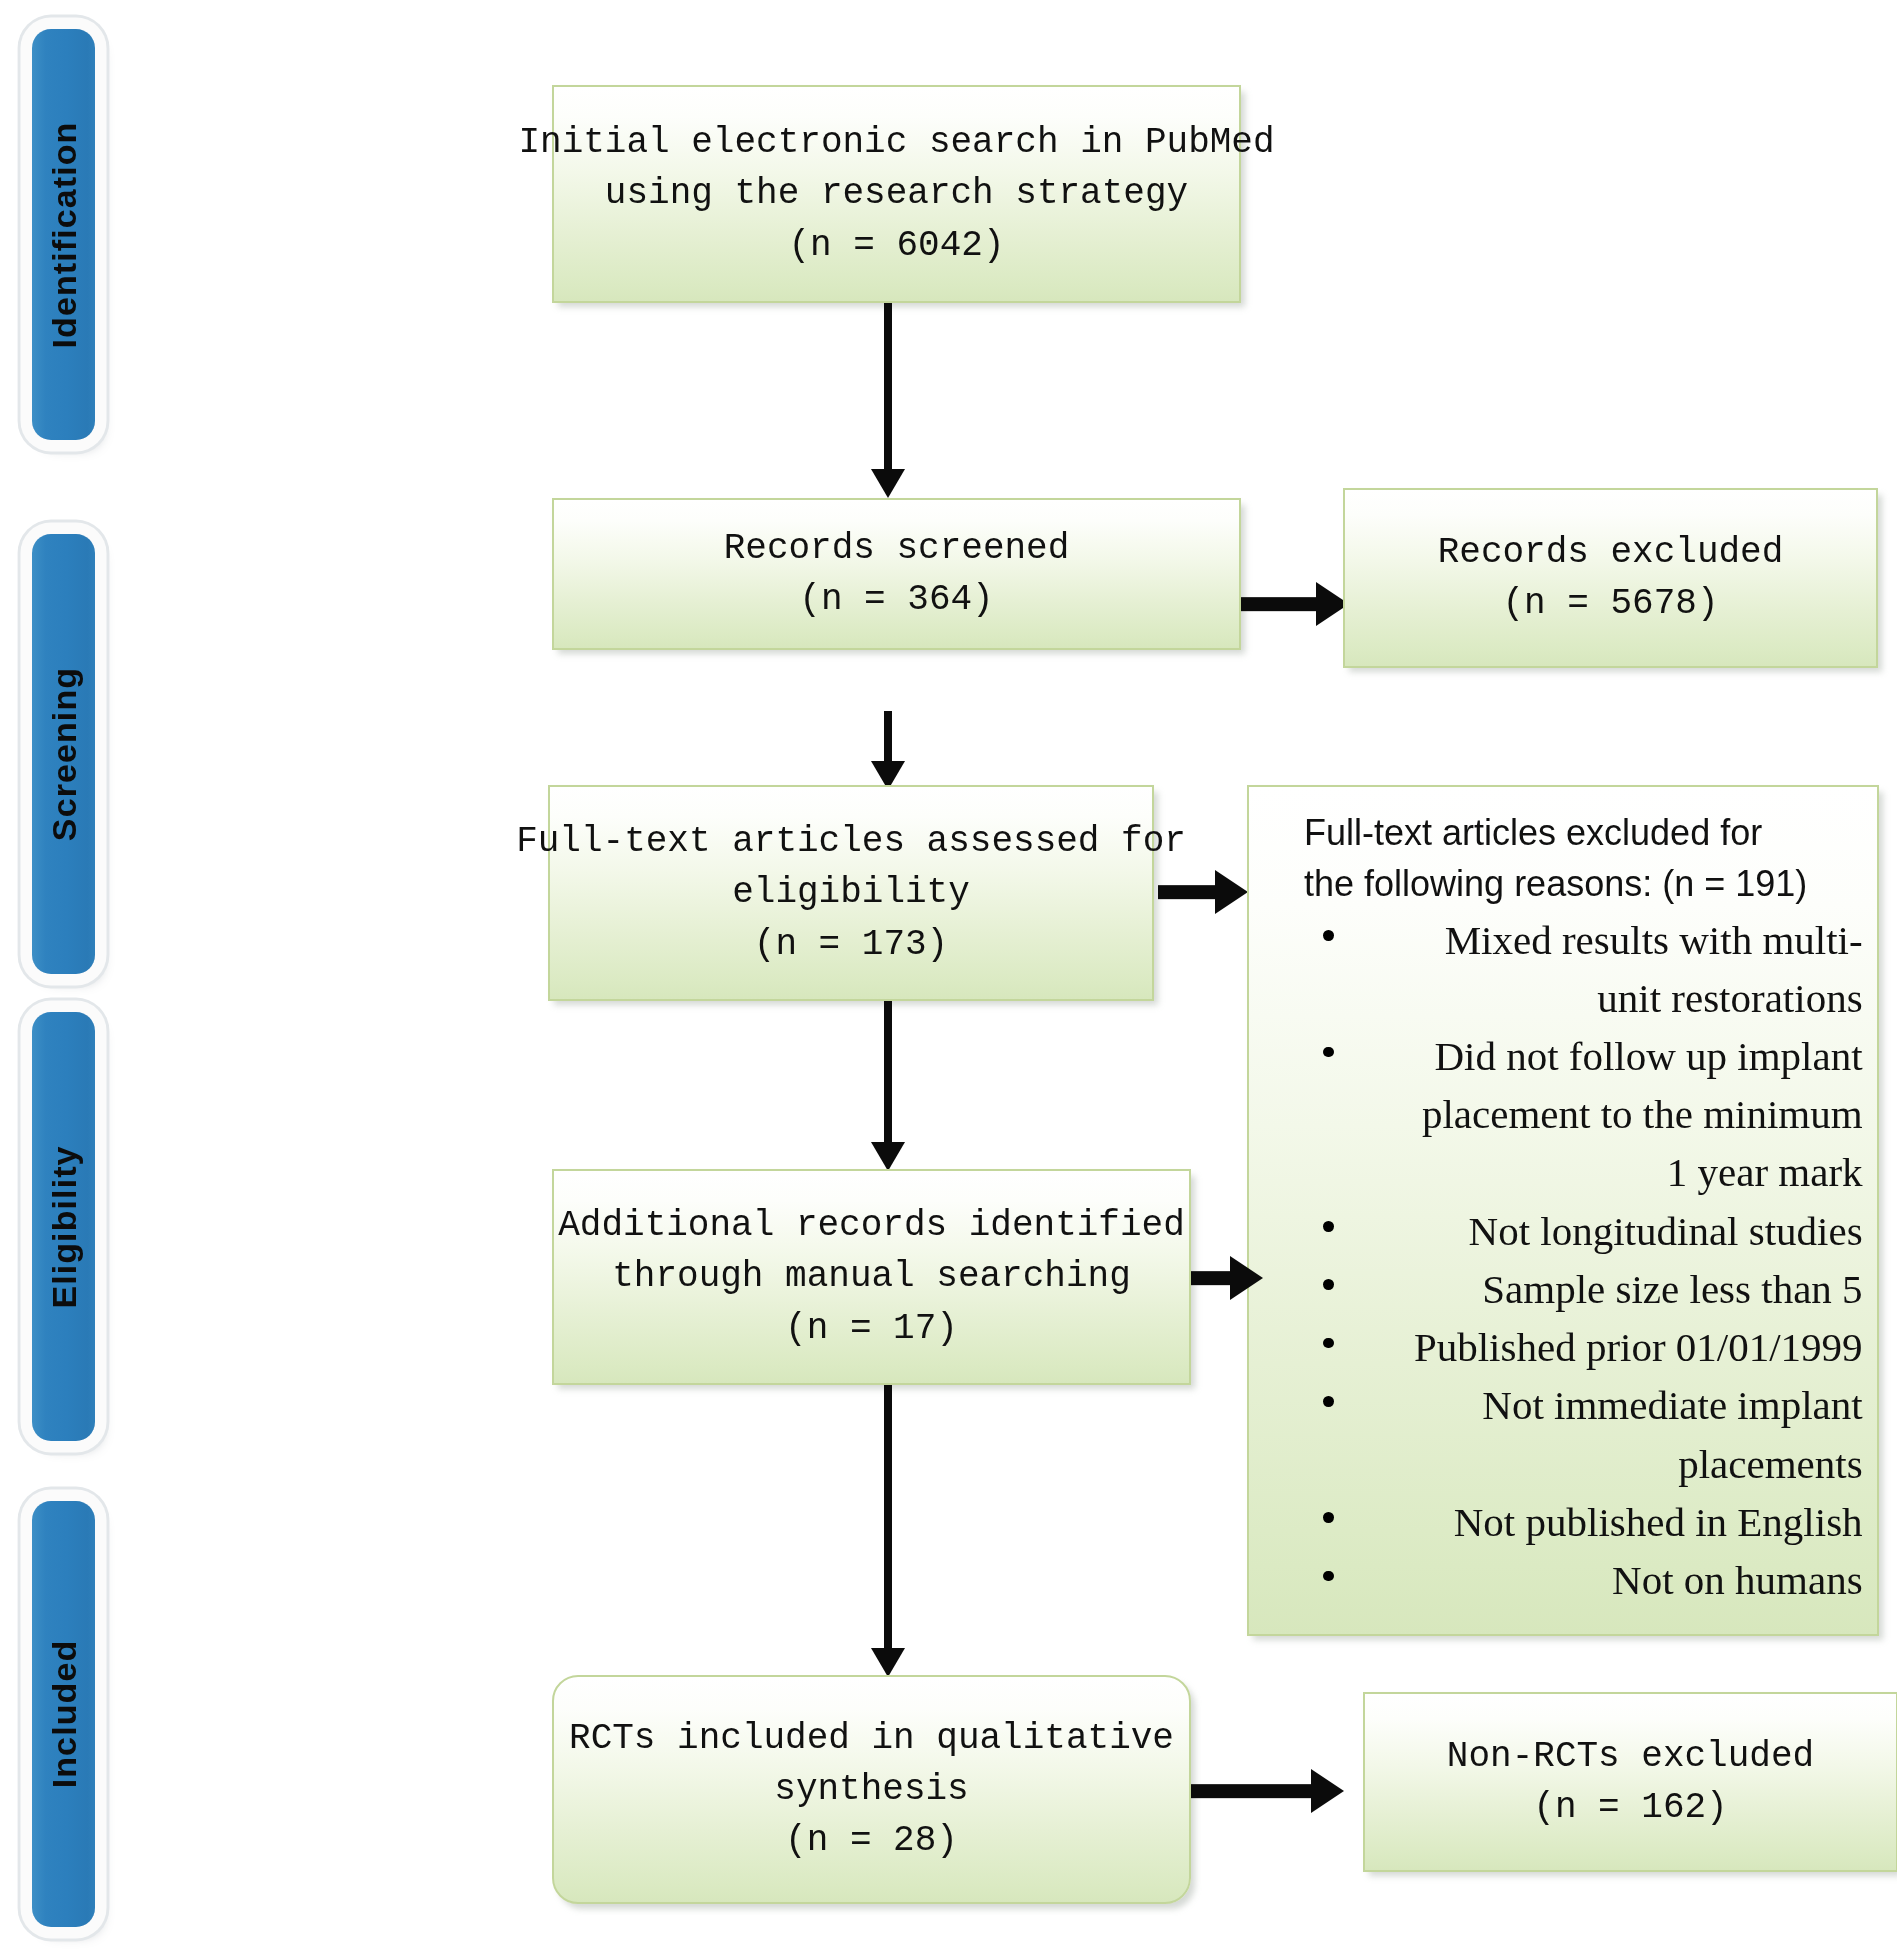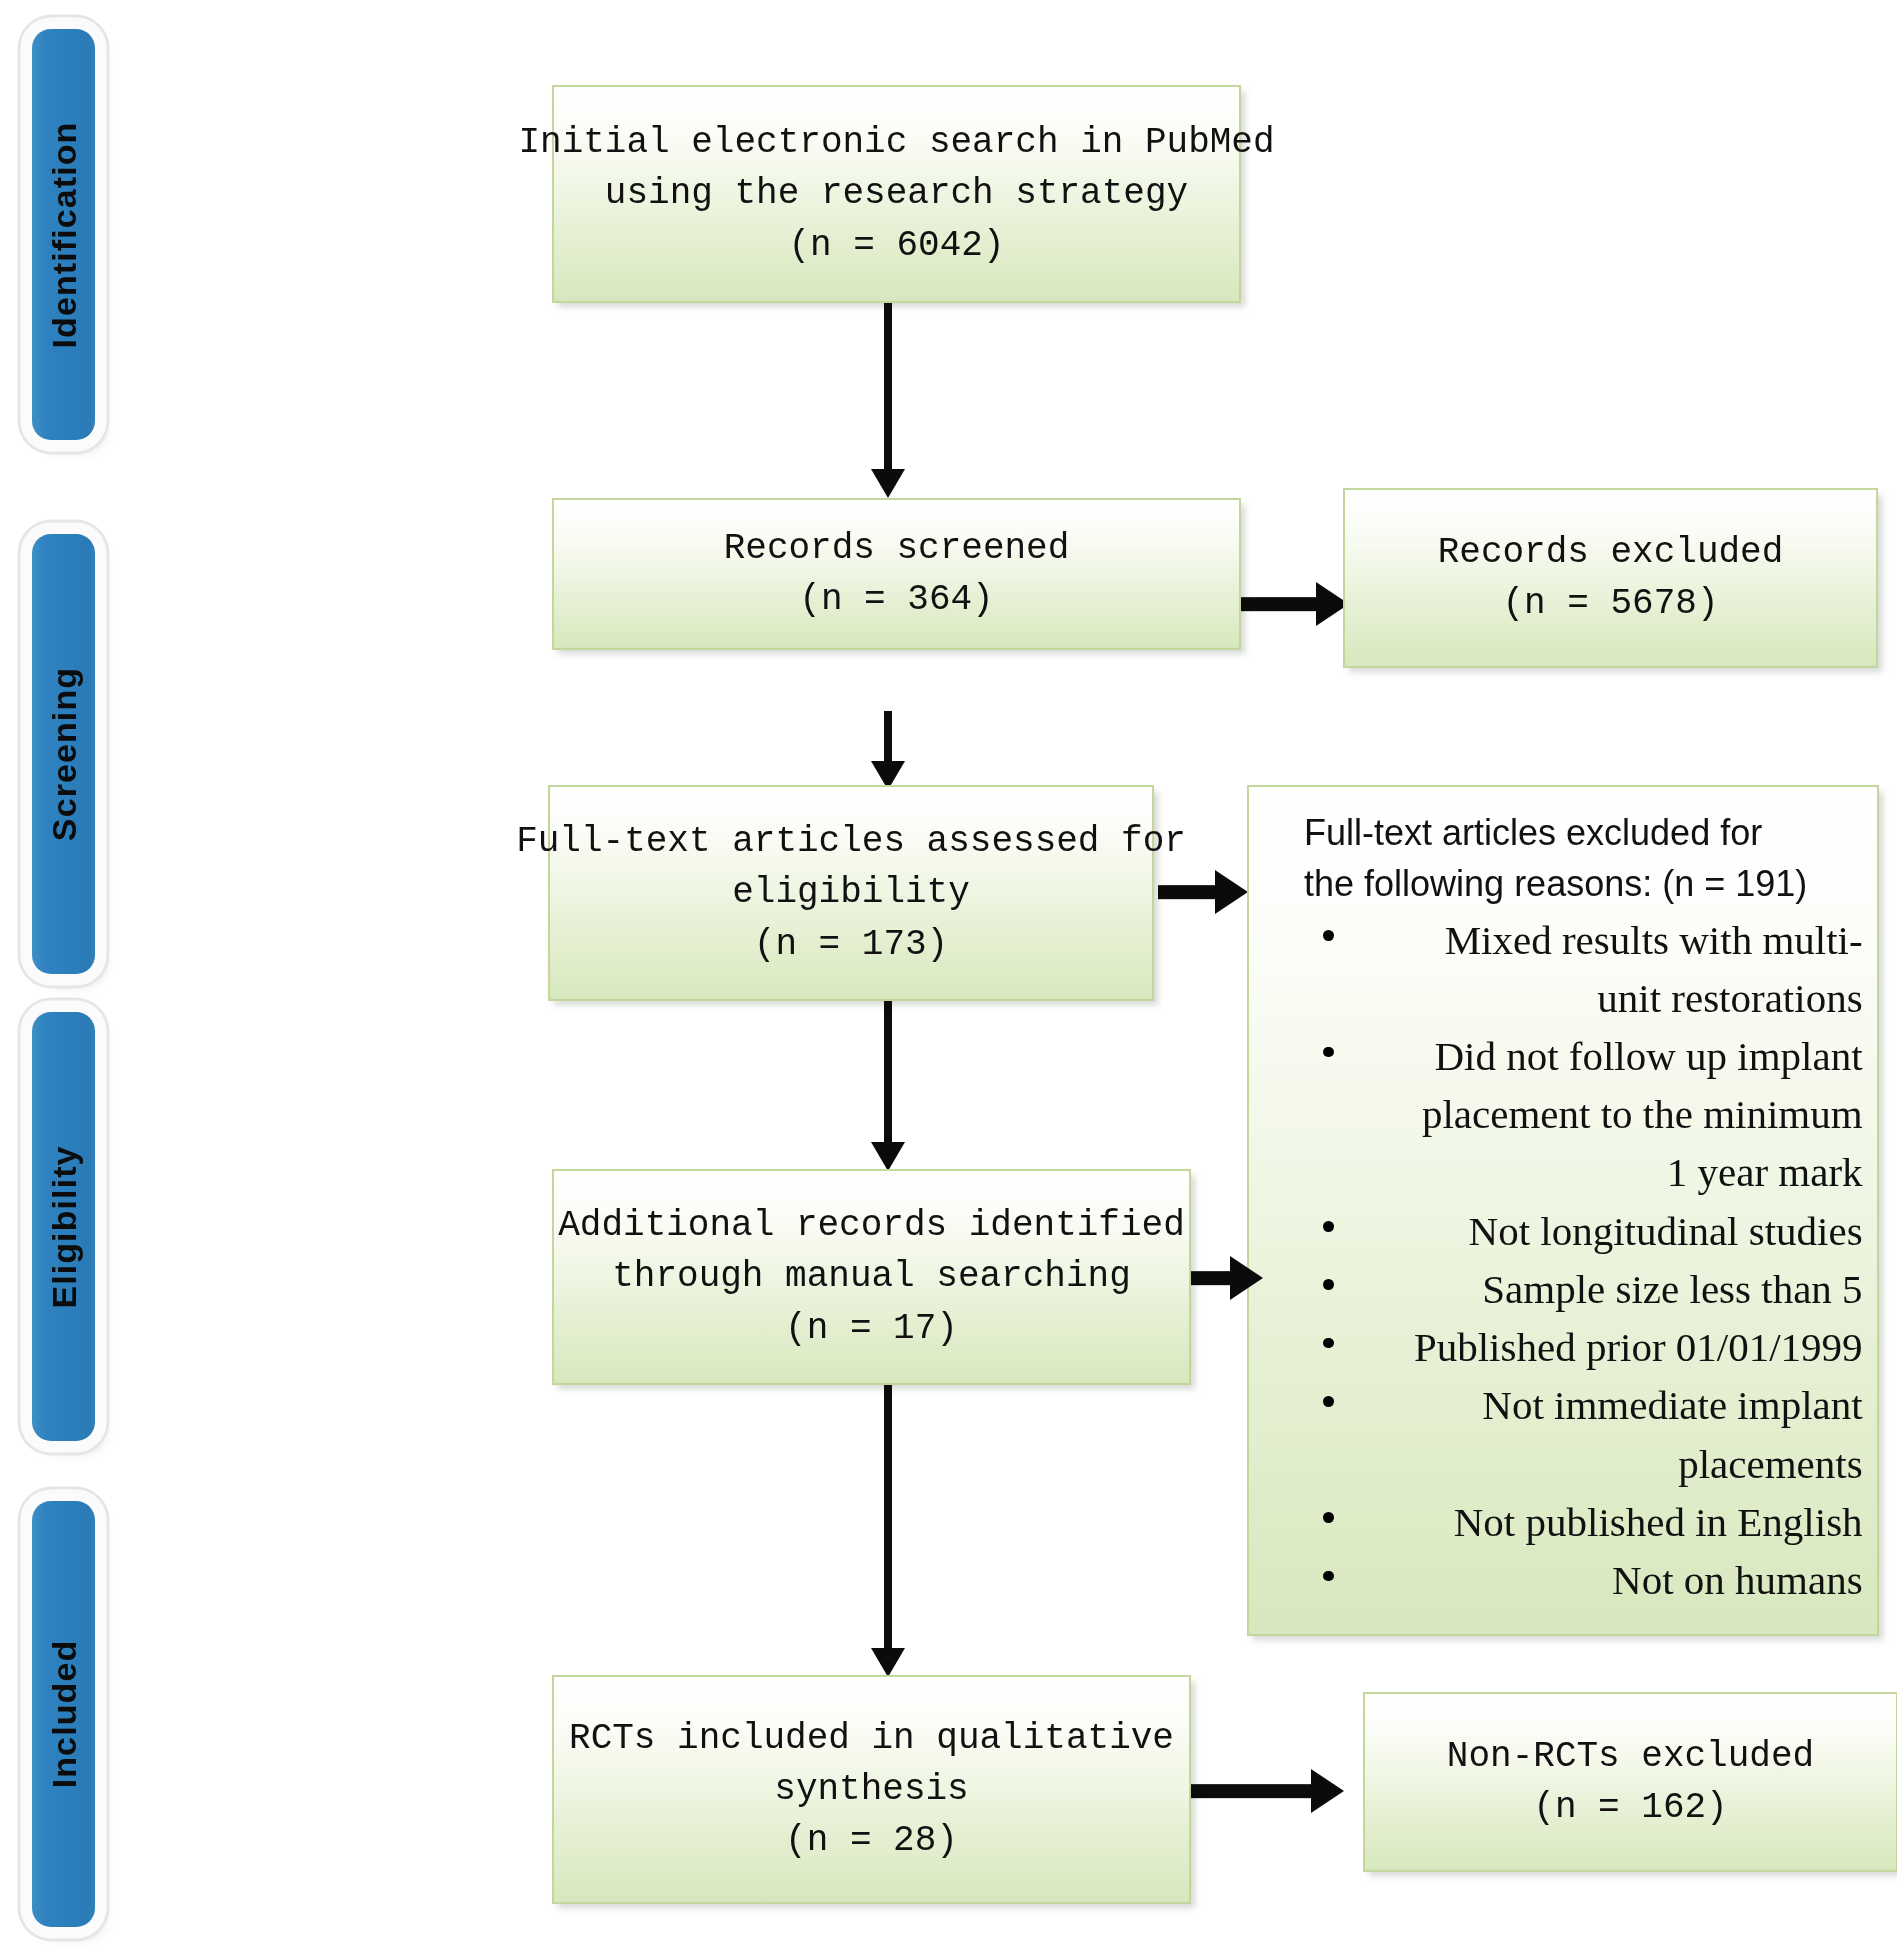--- a/index.html
+++ b/index.html
@@ -303,21 +303,21 @@
   <div class="arrow-h" style="left:1191px; top:1255px; width:72px; height:46px;">
     <div class="shaft" style="width:43px;"></div>
     <div class="head"></div>
   </div>
 
   <div class="arrow-v" style="left:866px; top:1385px; width:43px; height:292px;">
     <div class="shaft" style="height:265px;"></div>
     <div class="head"></div>
   </div>
 
-  <div class="flow-box" style="left:552px; top:1675px; width:639px; height:229px;">
+  <div class="flow-box" style="left:552px; top:1675px; width:639px; height:229px;border-radius:26px;">
     <div class="flow-box-inner">
       <div class="flow-line">RCTs included in qualitative</div>
       <div class="flow-line">synthesis</div>
       <div class="flow-line">(n = 28)</div>
     </div>
   </div>
 
   <div class="arrow-h" style="left:1191px; top:1768px; width:153px; height:46px;">
     <div class="shaft" style="width:124px;"></div>
     <div class="head"></div>

